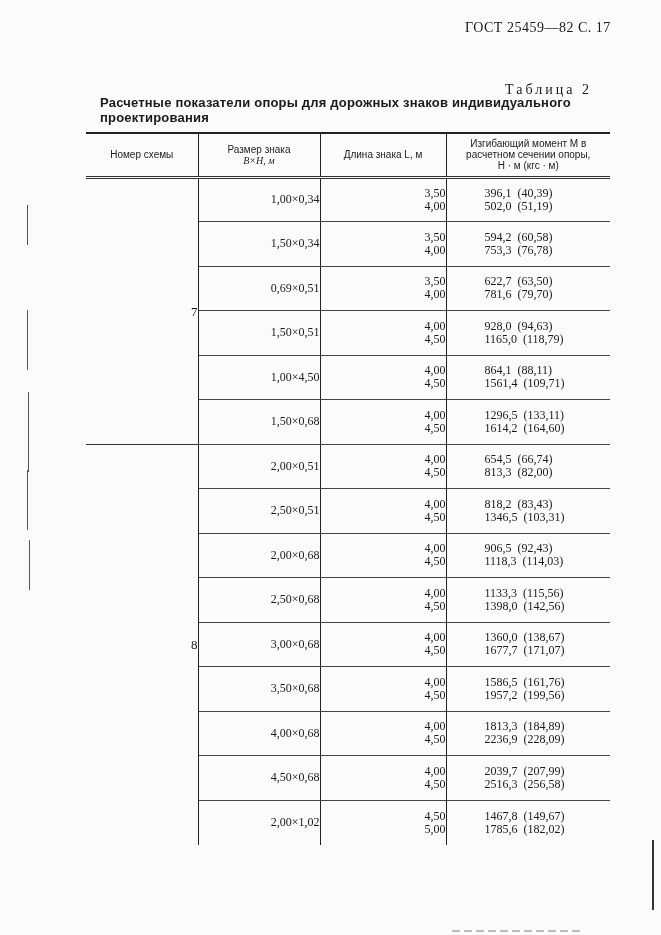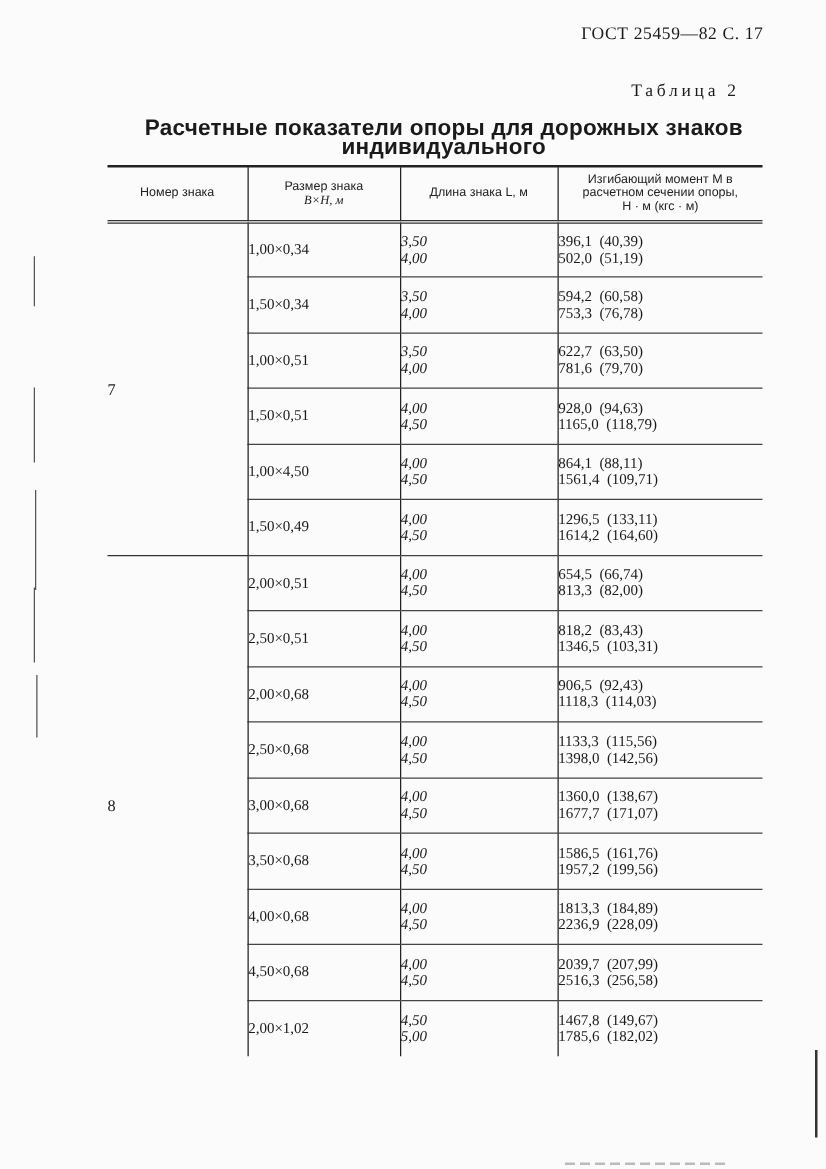--- a/index.html
+++ b/index.html
@@ -5,75 +5,76 @@
   html, body { margin: 0; padding: 0; }
   body {
     width: 661px; height: 935px; background: #fbfbfb; position: relative;
     font-family: "Liberation Serif", "DejaVu Serif", serif; color: #1a1a1a; overflow: hidden;
   }
   .header-ref {
     position: absolute; top: 20px; left: 465px; font-size: 14px; letter-spacing: 0.5px;
     font-family: "Liberation Serif", serif;
   }
   .table-label {
-    position: absolute; top: 66px; left: 505px; font-size: 14px; letter-spacing: 3px;
+    position: absolute; top: 82px; left: 505px; font-size: 14px; letter-spacing: 3px;
   }
   .title {
-    position: absolute; top: 95px; left: 100px; width: 510px; text-align: center;
-    font-size: 18px; font-weight: bold; line-height: 15px;
+    position: absolute; top: 95px; left: 100px; width: 510px; 
+    font-size: 13px; font-weight: bold; line-height: 15px;
     font-family: "Liberation Sans", "DejaVu Sans", sans-serif; letter-spacing: 0.2px;
   }
   table.main {
     position: absolute; top: 132px; left: 86px; width: 524px;
     border-collapse: collapse; table-layout: fixed;
   }
   table.main col.c1 { width: 112px; }
   table.main col.c2 { width: 122px; }
   table.main col.c3 { width: 126px; }
   table.main col.c4 { width: 164px; }
   thead tr { height: 44px; border-top: 2px solid #222; border-bottom: 3px double #333; }
   thead th {
     font-weight: normal; font-size: 10px; line-height: 11px; text-align: center; vertical-align: middle;
     font-family: "Liberation Sans", "DejaVu Sans", sans-serif; color: #222; padding: 0 4px;
   }
   thead th + th { border-left: 1.2px solid #222; }
   thead th .it { font-style: italic; font-family: "Liberation Serif", serif; }
-  tbody td { vertical-align: middle; text-align: left; font-size: 12px; line-height: 13px; padding: 0; }
+  tbody td { vertical-align: middle; text-align: right; font-size: 12px; line-height: 13px; padding: 0; }
   tbody tr { height: 44.5px; }
   td.scheme { font-size: 13px; border-right: 1.2px solid #222; }
   td.scheme.g1 { border-bottom: 1.2px solid #333; }
   td.size, td.len, td.mom { border-bottom: 1.2px solid #444; }
   td.size { border-right: 1.2px solid #222; }
-  td.len { border-right: 1.2px solid #222; font-style: italic; }
+  td.len { border-right: 1.2px solid #222; }
   tbody tr:last-child td { border-bottom: none; }
-  td.mom { text-align: left; }
+  td.mom { text-align: left; padding-left: 38px; }
   .pair div { white-space: pre; }
   .margin-mark { position: absolute; background: #555; width: 1px; }
   .footer-smudge { position: absolute; top: 930px; left: 452px; width: 130px; height: 2px;
     background: repeating-linear-gradient(90deg, #bbb 0 8px, transparent 8px 12px); }
 </style>
 </head>
 <body>
 
 <div class="header-ref">ГОСТ 25459—82 С. 17</div>
 <div class="table-label">Таблица 2</div>
 <div class="title">
   <div>Расчетные показатели опоры для дорожных знаков индивидуального</div>
+  <div>проектирования</div>
 </div>
 
 <table class="main">
   <colgroup>
       <col class="c1">
       <col class="c2">
       <col class="c3">
       <col class="c4">
     </colgroup>
   <thead>
     <tr>
-      <th>Номер знака</th>
+      <th>Номер схемы</th>
       <th>
         <div>Размер знака</div>
         <div class="it">B×H, м</div>
       </th>
       <th>Длина знака L, м</th>
       <th>
         <div>Изгибающий момент M в</div>
         <div>расчетном сечении опоры,</div>
         <div>Н · м (кгс · м)</div>
       </th>
@@ -97,21 +98,21 @@
         <td class="len pair">
           <div>3,50</div>
           <div>4,00</div>
         </td>
         <td class="mom pair">
           <div>594,2  (60,58)</div>
           <div>753,3  (76,78)</div>
         </td>
       </tr>
       <tr>
-        <td class="size">1,00×0,51</td>
+        <td class="size">0,69×0,51</td>
         <td class="len pair">
           <div>3,50</div>
           <div>4,00</div>
         </td>
         <td class="mom pair">
           <div>622,7  (63,50)</div>
           <div>781,6  (79,70)</div>
         </td>
       </tr>
       <tr>
@@ -130,21 +131,21 @@
         <td class="len pair">
           <div>4,00</div>
           <div>4,50</div>
         </td>
         <td class="mom pair">
           <div>864,1  (88,11)</div>
           <div>1561,4  (109,71)</div>
         </td>
       </tr>
       <tr>
-        <td class="size">1,50×0,49</td>
+        <td class="size">1,50×0,68</td>
         <td class="len pair">
           <div>4,00</div>
           <div>4,50</div>
         </td>
         <td class="mom pair">
           <div>1296,5  (133,11)</div>
           <div>1614,2  (164,60)</div>
         </td>
       </tr>
       <tr>

